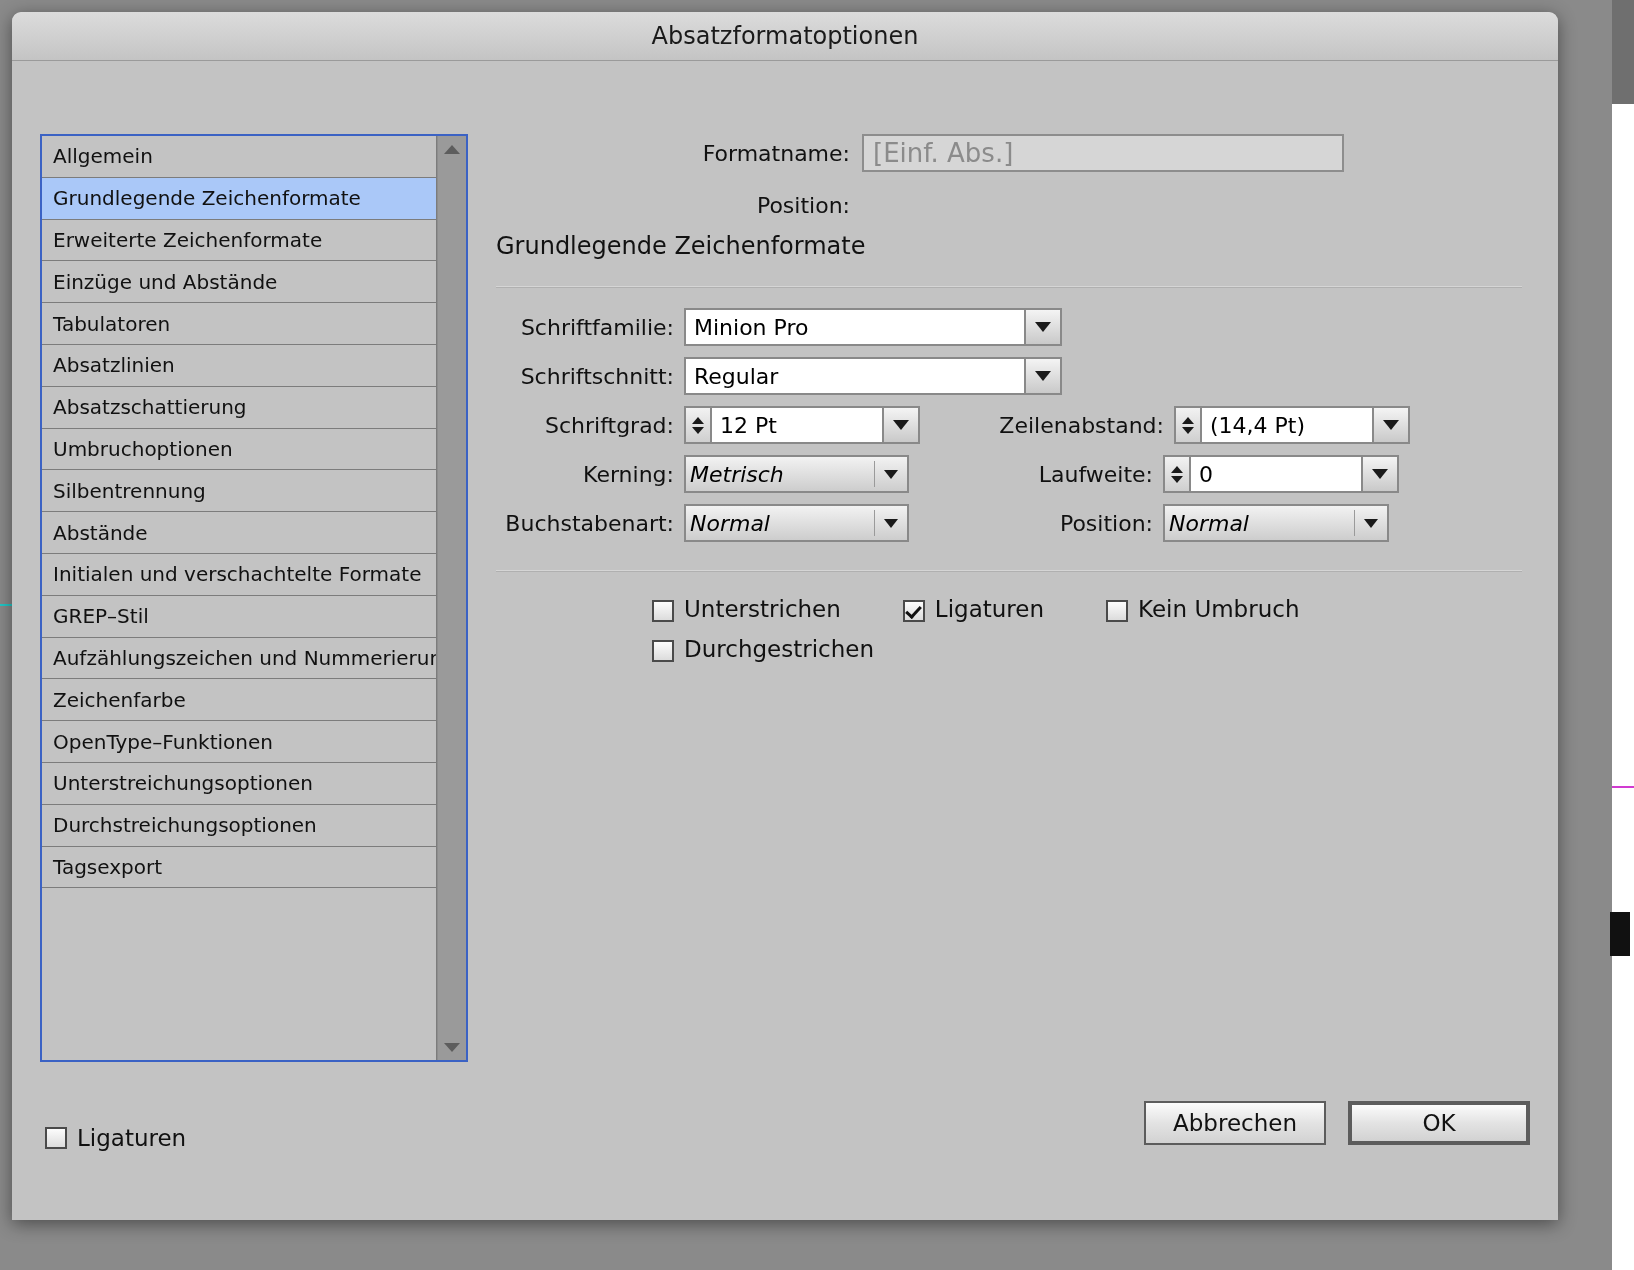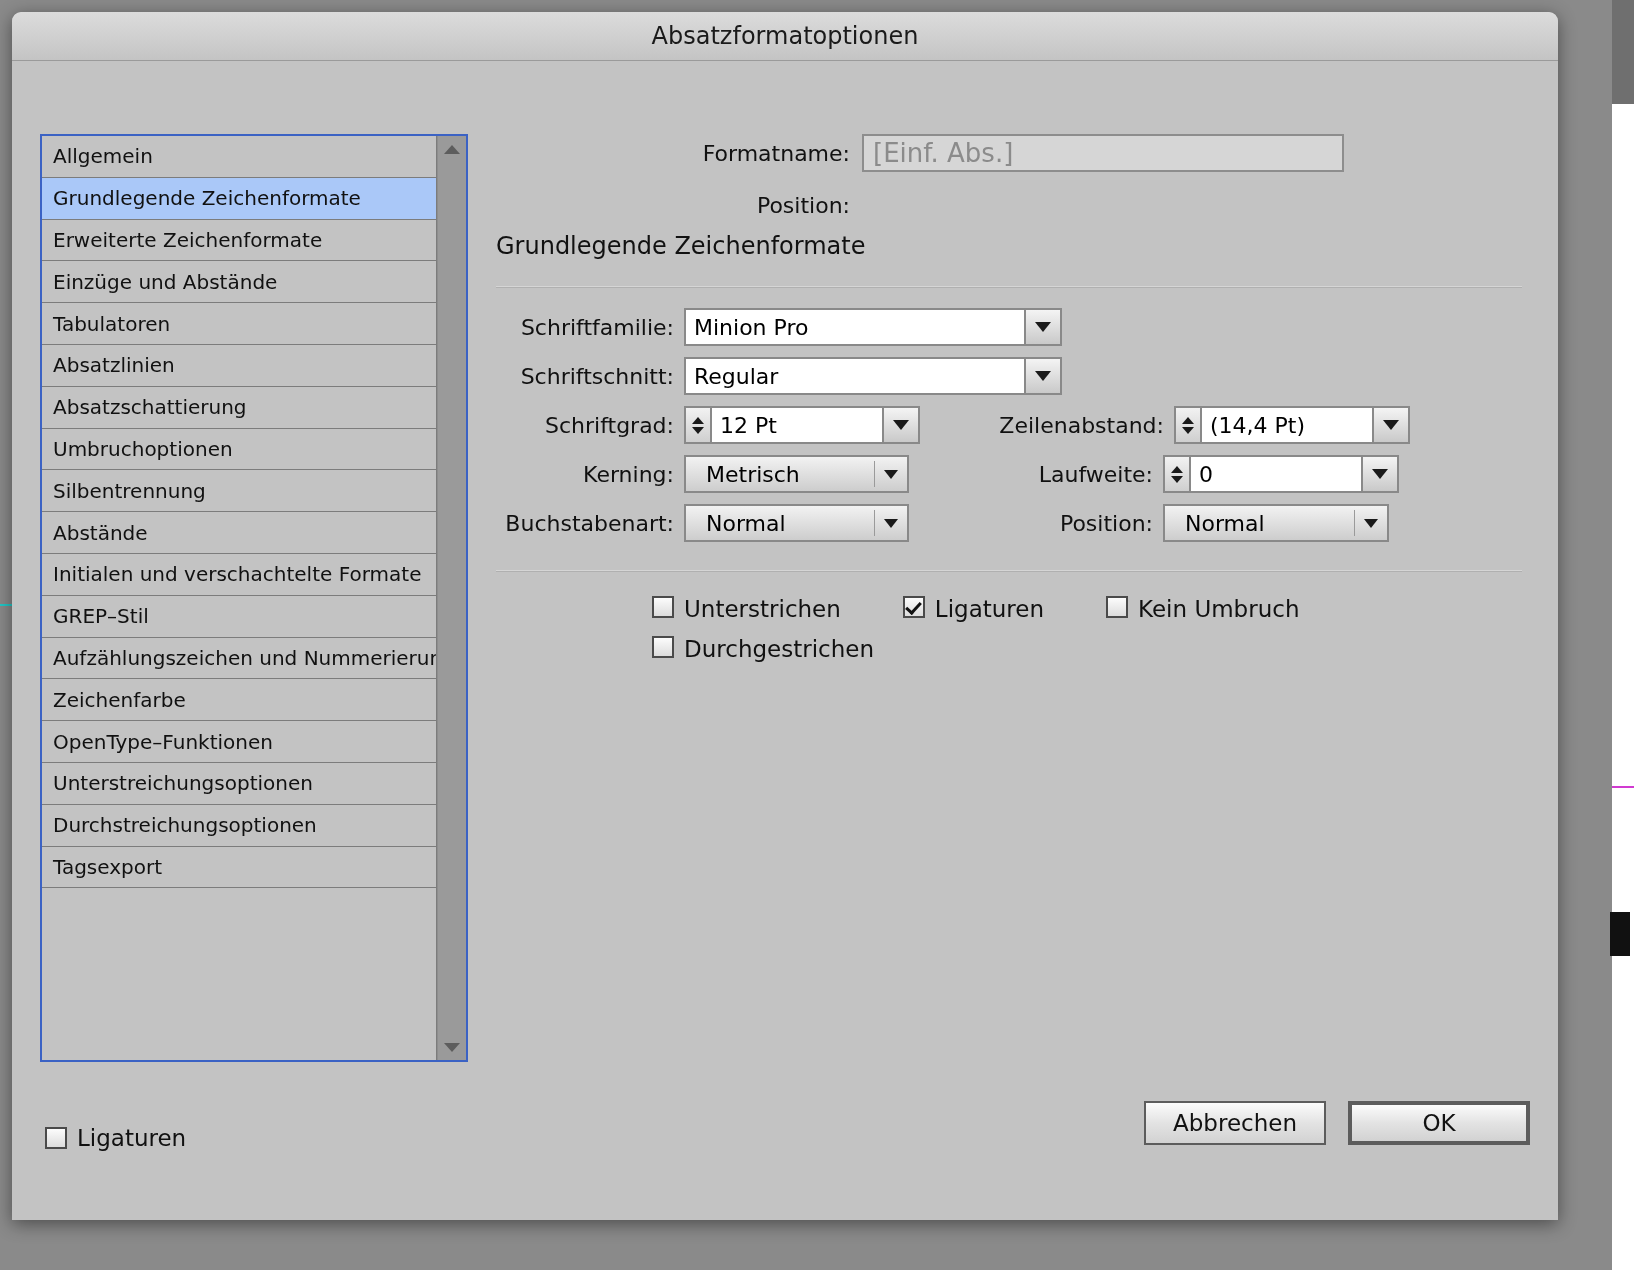--- a/index.html
+++ b/index.html
@@ -181,21 +181,21 @@
     border-right: 8px solid transparent;
     border-top: 10px solid #1a1a1a;
   }
   .combo {
     height: 38px; box-sizing: border-box;
     background: linear-gradient(to bottom, #f2f2f2, #cdcdcd);
     border: 2px solid #898989;
     display: flex; align-items: center;
     font-size: 22px; color: #000;
   }
-  .combo .val { flex: 1 1 auto; padding-left: 20px; }
+  .combo .val { flex: 1 1 auto; padding-left: 4px; font-style: italic; }
   .combo .sep {
     width: 1px; align-self: stretch; background: #9a9a9a; margin: 4px 0;
   }
   .combo .arrowbox {
     width: 32px; display: flex; align-items: center; justify-content: center;
   }
   .combo .arrowbox .tri {
     width: 0; height: 0;
     border-left: 7px solid transparent;
     border-right: 7px solid transparent;
@@ -224,21 +224,21 @@
   }
 
   
   #rule2 {
     margin: 28px 18px 0 14px;
     height: 1px; background: #b0b0b0;
     border-top: 1px solid #d5d5d5;
   }
   #checkrows { margin-top: 24px; padding-left: 170px; }
   .ckrow { display: flex; align-items: center; margin-bottom: 14px; }
-  .ckitem { display: flex; align-items: flex-start; }
+  .ckitem { display: flex; align-items: flex-end; }
   .ckbox {
     width: 22px; height: 22px; box-sizing: border-box;
     background: linear-gradient(to bottom, #fcfcfc, #dcdcdc);
     border: 2px solid #4a4a4a;
     margin-right: 10px;
     position: relative;
     flex: 0 0 22px;
   }
   .ckbox.checked::after {
     content: "";

